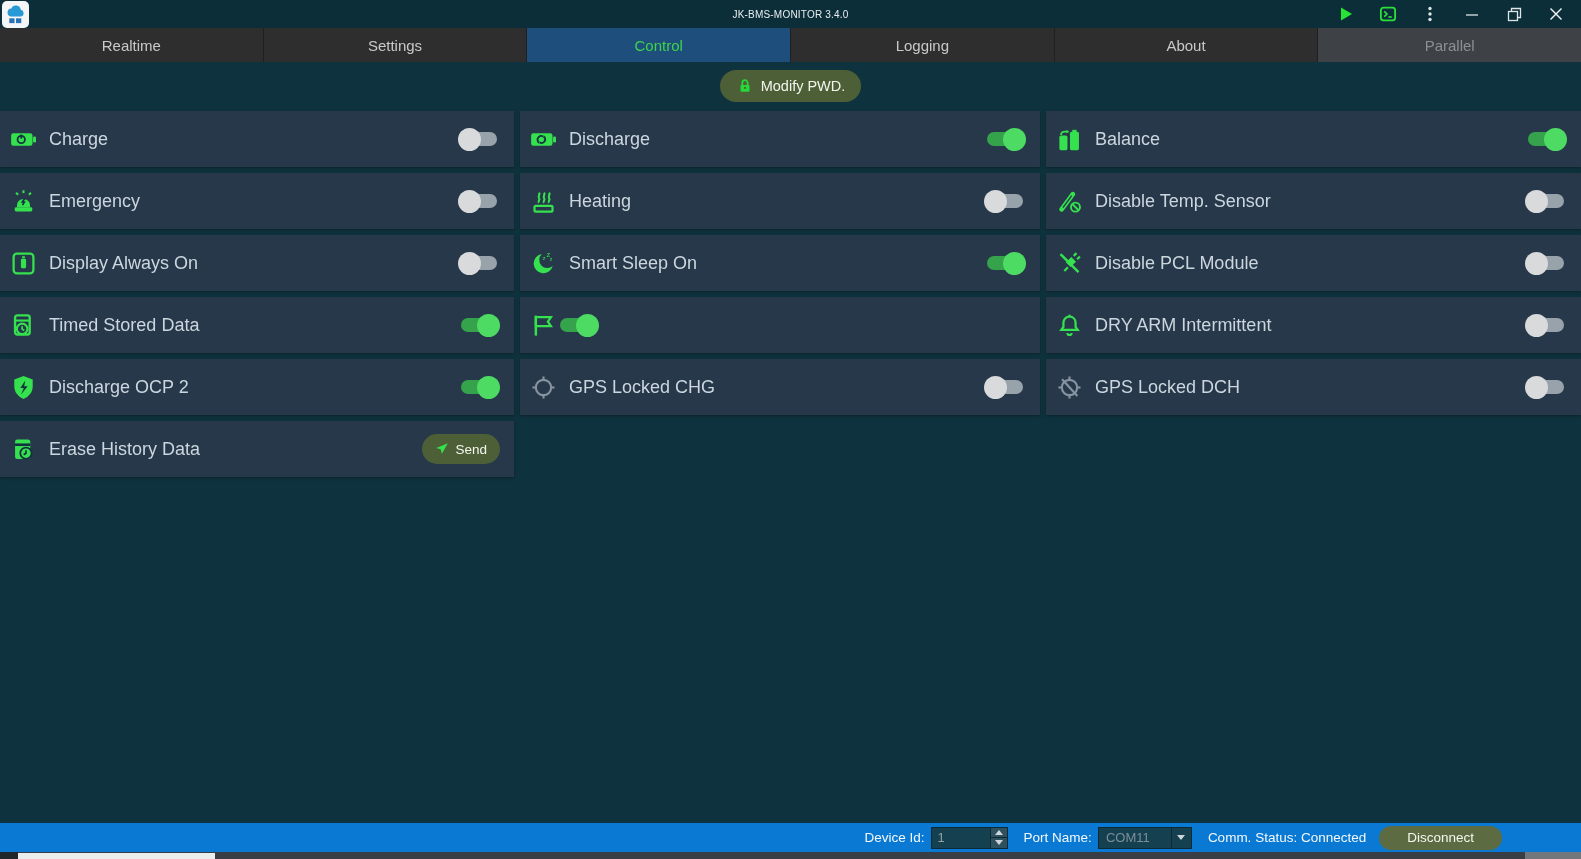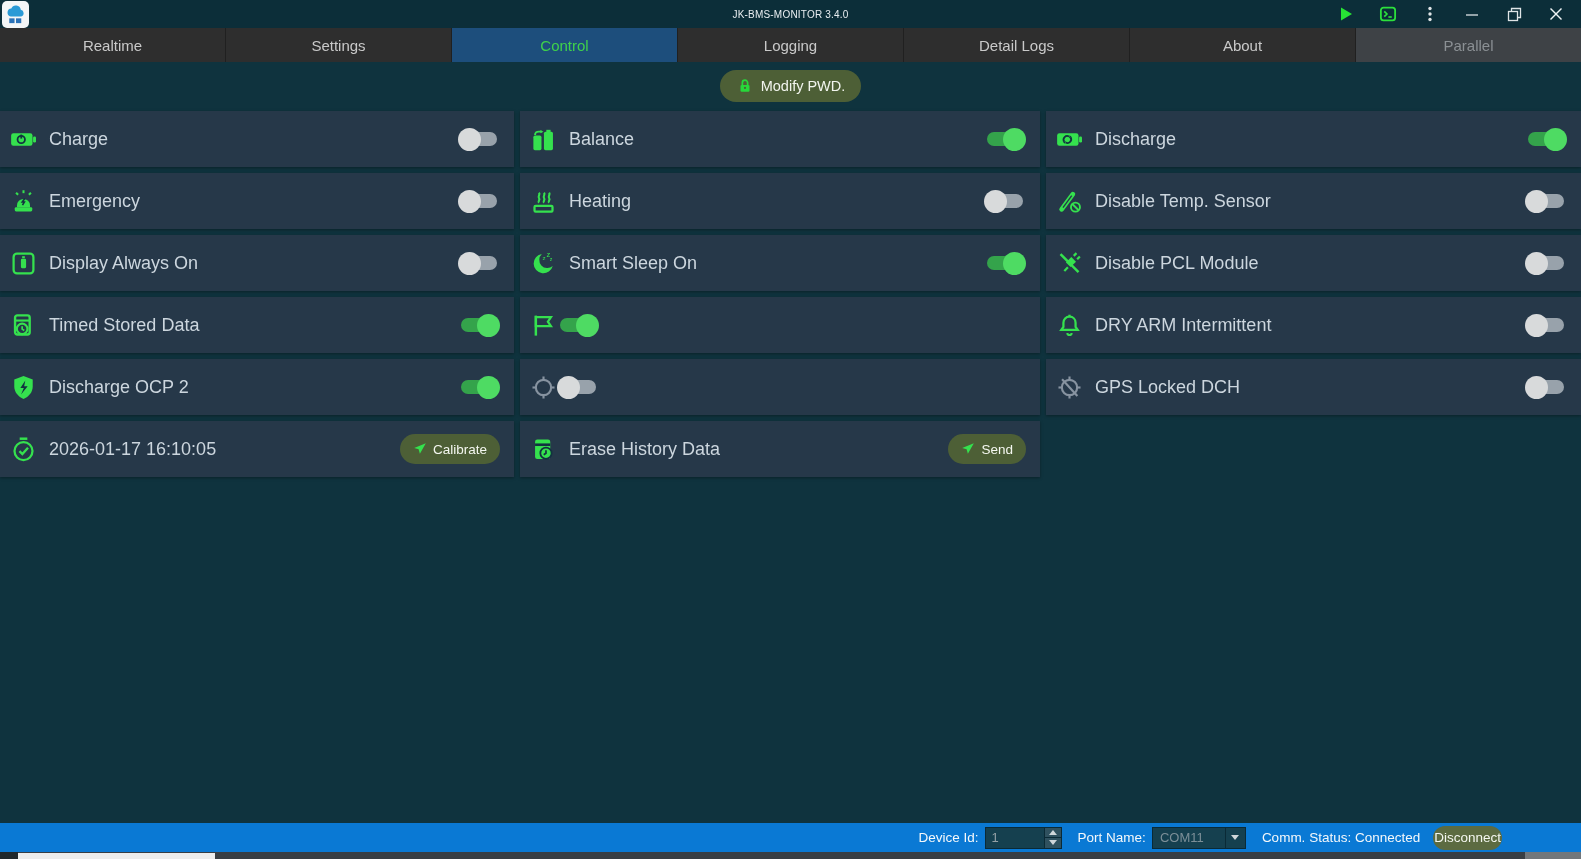--- a/index.html
+++ b/index.html
@@ -63,21 +63,21 @@
     border-bottom:5px solid #cfd6d9; }
   .tri-down { width:0; height:0; border-left:4px solid transparent; border-right:4px solid transparent;
     border-top:5px solid #cfd6d9; }
   .combo { display:flex; align-items:center; height:22px; background:#15404f;
     border:1px solid #0a2a36; margin-right:16px; }
   .combo-text { width:72px; color:#7c8f98; font-size:13px; padding:0 7px; }
   .combo-arrow { width:20px; height:100%; border-left:1px solid #0a2a36; display:flex;
     align-items:center; justify-content:center; }
   .sb-status { margin-right:13px; white-space:nowrap; }
   .sb-disconnect { background:#5c6b41; color:#f4f7f0; border:none; border-radius:12px; height:24px;
-    padding:0 1px; font-size:13.5px; font-family:"Liberation Sans", sans-serif; }
+    padding:0 28px; font-size:13.5px; font-family:"Liberation Sans", sans-serif; }
 
   
   .scrollrow { height:7px; background:#383e44; position:relative; flex:0 0 auto; }
   .scroll-corner-left { position:absolute; left:0; top:0; width:18px; height:7px; background:#20282c; }
   .scroll-thumb { position:absolute; left:18px; top:0.5px; width:197px; height:6px; background:#eceded; }
   .scroll-corner-right { position:absolute; right:0; top:0; width:56px; height:7px; background:#72777b; }
 </style>
 </head>
 <body>
 
@@ -130,21 +130,20 @@
         </svg>
       </div>
     </div>
   </div>
 
   <div class="tabbar">
     <div class="tab">Realtime</div>
     <div class="tab">Settings</div>
     <div class="tab active">Control</div>
     <div class="tab">Logging</div>
-    <div class="tab">Detail Logs</div>
     <div class="tab">About</div>
     <div class="tab disabled">Parallel</div>
   </div>
 
   <div class="content">
     <div class="pwd-row">
       <button class="pill">
         <svg width="18" height="18" viewBox="0 0 24 24">
           <rect x="6" y="10.5" width="12" height="9" rx="1.6" fill="#27d83a"></rect>
           <path d="M8.5 10.5 V7.8 a3.5 3.5 0 0 1 7 0 v2.7" fill="none" stroke="#27d83a" stroke-width="2.3"></path>
@@ -168,55 +167,55 @@
         <span class="clabel">Charge</span>
         <span class="toggle off">
             <span class="track"></span>
             <span class="knob"></span>
           </span>
       </div>
 
       <div class="card">
         <span class="cicon">
           <svg width="27" height="27" viewBox="0 0 24 24">
-            <rect x="3" y="8.5" width="7.2" height="13" rx="1.4" fill="#35e14e"></rect>
-            <rect x="12.4" y="5" width="8" height="16.5" rx="1.4" fill="#35e14e"></rect>
-            <rect x="14.5" y="3.4" width="3.8" height="2" fill="#35e14e"></rect>
-            <path d="M4.5 8 q0 -3 3.4 -3 l2.6 0" fill="none" stroke="#35e14e" stroke-width="1.7"></path>
-            <polygon points="9.2,3.6 12,5 9.2,6.4" fill="#35e14e"></polygon>
-          </svg>
-        </span>
-        <span class="clabel">Balance</span>
-        <span class="toggle on">
-            <span class="track"></span>
-            <span class="knob"></span>
-          </span>
-      </div>
-
-      <div class="card">
-        <span class="cicon">
-          <svg width="27" height="27" viewBox="0 0 24 24">
             <rect x="1" y="6.5" width="19" height="11" rx="2" fill="#35e14e"></rect>
             <rect x="20.5" y="9.3" width="2.6" height="5.4" rx="1.1" fill="#35e14e"></rect>
             <path d="M7.2 13.8 a3.2 3.2 0 0 1 4.4 -4.4" fill="none" stroke="#123240" stroke-width="1.6"></path>
             <path d="M13 10.2 a3.2 3.2 0 0 1 -4.4 4.4" fill="none" stroke="#123240" stroke-width="1.6"></path>
             <polygon points="12.2,8.2 14.2,10 11.6,10.8" fill="#123240"></polygon>
             <polygon points="8,15.8 5.9,14.1 8.6,13.3" fill="#123240"></polygon>
           </svg>
         </span>
         <span class="clabel">Discharge</span>
         <span class="toggle on">
             <span class="track"></span>
             <span class="knob"></span>
           </span>
       </div>
 
       <div class="card">
         <span class="cicon">
           <svg width="27" height="27" viewBox="0 0 24 24">
+            <rect x="3" y="8.5" width="7.2" height="13" rx="1.4" fill="#35e14e"></rect>
+            <rect x="12.4" y="5" width="8" height="16.5" rx="1.4" fill="#35e14e"></rect>
+            <rect x="14.5" y="3.4" width="3.8" height="2" fill="#35e14e"></rect>
+            <path d="M4.5 8 q0 -3 3.4 -3 l2.6 0" fill="none" stroke="#35e14e" stroke-width="1.7"></path>
+            <polygon points="9.2,3.6 12,5 9.2,6.4" fill="#35e14e"></polygon>
+          </svg>
+        </span>
+        <span class="clabel">Balance</span>
+        <span class="toggle on">
+            <span class="track"></span>
+            <span class="knob"></span>
+          </span>
+      </div>
+
+      <div class="card">
+        <span class="cicon">
+          <svg width="27" height="27" viewBox="0 0 24 24">
             <path d="M6.2 15.5 a5.8 5.8 0 0 1 11.6 0 v1.6 H6.2 z" fill="#35e14e"></path>
             <rect x="4.2" y="17.1" width="15.6" height="3.7" rx="1.2" fill="#35e14e"></rect>
             <polyline points="13.2,9.4 10.9,12.4 12.8,12.4 11.1,15.3" fill="none" stroke="#123240" stroke-width="1.4"></polyline>
             <line x1="12" y1="2" x2="12" y2="4.6" stroke="#35e14e" stroke-width="1.8"></line>
             <line x1="5.4" y1="4.2" x2="7.2" y2="6" stroke="#35e14e" stroke-width="1.8"></line>
             <line x1="18.6" y1="4.2" x2="16.8" y2="6" stroke="#35e14e" stroke-width="1.8"></line>
           </svg>
         </span>
         <span class="clabel">Emergency</span>
         <span class="toggle off">
@@ -366,20 +365,21 @@
       <div class="card">
         <span class="cicon">
           <svg width="27" height="27" viewBox="0 0 24 24">
             <circle cx="12" cy="12" r="6.8" fill="none" stroke="#8793a0" stroke-width="1.9"></circle>
             <line x1="12" y1="2.2" x2="12" y2="5.8" stroke="#8793a0" stroke-width="1.9"></line>
             <line x1="12" y1="18.2" x2="12" y2="21.8" stroke="#8793a0" stroke-width="1.9"></line>
             <line x1="2.2" y1="12" x2="5.8" y2="12" stroke="#8793a0" stroke-width="1.9"></line>
             <line x1="18.2" y1="12" x2="21.8" y2="12" stroke="#8793a0" stroke-width="1.9"></line>
           </svg>
         </span>
+        <span class="clabel">GPS Locked CHG</span>
         <span class="toggle off">
             <span class="track"></span>
             <span class="knob"></span>
           </span>
       </div>
 
       <div class="card">
         <span class="cicon">
           <svg width="27" height="27" viewBox="0 0 24 24">
             <circle cx="12" cy="12" r="6.8" fill="none" stroke="#8793a0" stroke-width="1.9"></circle>
@@ -390,36 +390,20 @@
             <line x1="5.4" y1="4.6" x2="19" y2="19.6" stroke="#8793a0" stroke-width="1.9"></line>
           </svg>
         </span>
         <span class="clabel">GPS Locked DCH</span>
         <span class="toggle off">
             <span class="track"></span>
             <span class="knob"></span>
           </span>
       </div>
 
-      <div class="card">
-        <span class="cicon">
-          <svg width="27" height="27" viewBox="0 0 24 24">
-            <circle cx="12" cy="13.4" r="8" fill="none" stroke="#35e14e" stroke-width="2"></circle>
-            <line x1="8.6" y1="2.4" x2="15.4" y2="2.4" stroke="#35e14e" stroke-width="2.2"></line>
-            <path d="M8.4 13.4 l2.6 2.6 5 -5.6" fill="none" stroke="#35e14e" stroke-width="2.1"></path>
-          </svg>
-        </span>
-        <span class="clabel">2026-01-17 16:10:05</span>
-        <button class="actbtn">
-          <svg width="14" height="14" viewBox="0 0 24 24">
-            <path d="M22 2 L2 10.2 l7.6 2.1 2.2 8 z" fill="#35e14e"></path>
-          </svg>
-          <span>Calibrate</span>
-        </button>
-      </div>
 
       <div class="card">
         <span class="cicon">
           <svg width="27" height="27" viewBox="0 0 24 24">
             <rect x="4.5" y="3" width="13.5" height="17.5" rx="2" fill="#35e14e"></rect>
             <rect x="4.5" y="6.6" width="13.5" height="2.3" fill="#123240"></rect>
             <circle cx="14.2" cy="15.3" r="5" fill="#35e14e" stroke="#123240" stroke-width="1.6"></circle>
             <path d="M14.2 12.6 v2.7 l-2 1.4" fill="none" stroke="#123240" stroke-width="1.5"></path>
           </svg>
         </span>

